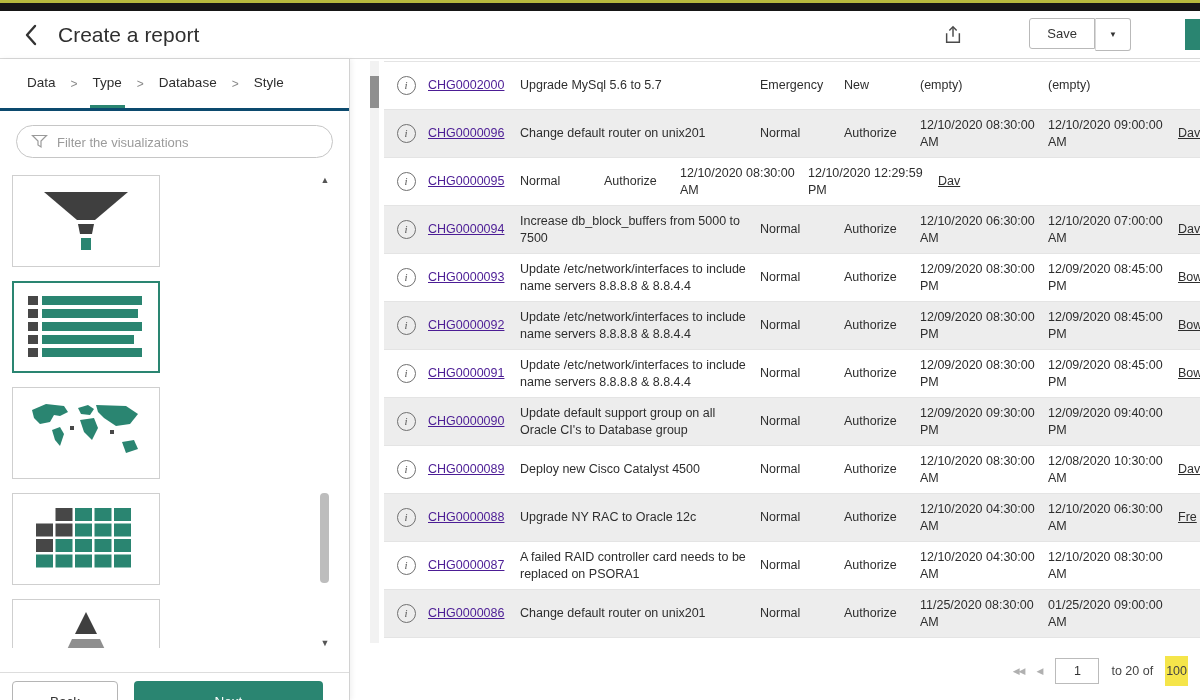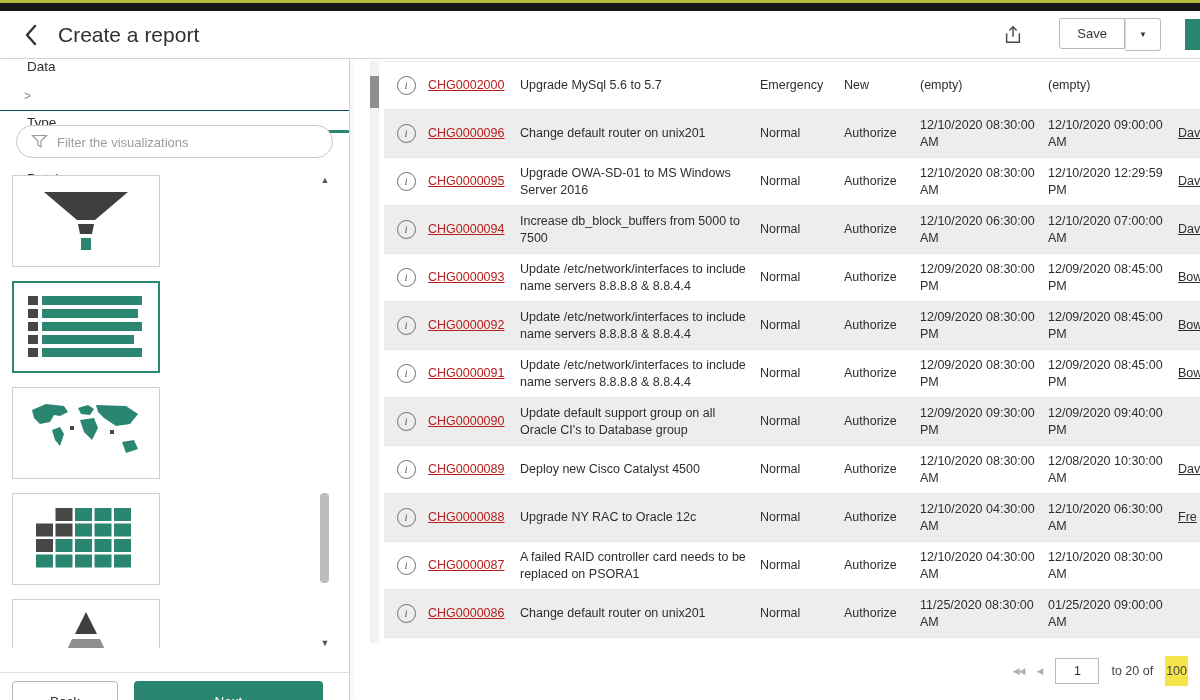--- a/index.html
+++ b/index.html
@@ -8,33 +8,33 @@
     background:#ffffff;font-family:"Liberation Sans",sans-serif;color:#2e2e2e;
   }
   
   .top-stripe{position:absolute;top:0;left:0;width:1200px;height:3px;background:#b7ba3e;}
   .top-black{position:absolute;top:3px;left:0;width:1200px;height:8px;background:#161616;}
   
   .header{position:absolute;top:11px;left:0;width:1200px;height:48px;background:#fff;
     border-bottom:1px solid #d9d9d9;display:flex;align-items:center;padding-left:16px;box-sizing:border-box;}
   .back-btn{width:30px;height:30px;display:flex;align-items:center;justify-content:center;cursor:pointer;background:none;border:none;}
   .page-title{margin-left:12px;font-size:21px;color:#2f2f2f;}
-  .header-right{margin-left:auto;display:flex;align-items:center;}
+  .header-right{margin-left:auto;display:flex;align-items:center;gap:30px;}
   .share-btn{width:32px;height:32px;display:flex;align-items:center;justify-content:center;background:none;border:none;cursor:pointer;margin-right:30px;}
   .save-group{display:flex;}
   .btn-save{height:31px;padding:0 17px;border:1px solid #b9b9b9;background:#fff;border-radius:3px 0 0 3px;
     font-size:13px;color:#333;cursor:pointer;font-family:inherit;}
   .btn-caret{height:31px;width:34px;border:1px solid #b9b9b9;border-left:1px solid #d9d9d9;background:#fff;
     border-radius:0 3px 3px 0;font-size:8px;color:#333;cursor:pointer;display:flex;align-items:center;justify-content:center;}
   .corner-accent{width:15px;height:31px;background:#2a8571;margin-left:24px;}
   
   .left-panel{position:absolute;top:59px;left:0;width:350px;bottom:0;background:#fff;
     border-right:1px solid #d2d2d2;box-shadow:2px 0 5px rgba(0,0,0,.06);box-sizing:border-box;z-index:2;}
   .steps{height:52px;display:flex;align-items:stretch;padding-left:24px;gap:12px;
-    border-bottom:1px solid #0c4a6e;font-size:13.5px;color:#2d2d2d;box-sizing:border-box;flex-direction:column;}
+    border-bottom:3px solid #0c4a6e;font-size:13.5px;color:#2d2d2d;box-sizing:border-box;}
   .tab{display:flex;align-items:center;padding:0 3px;border-bottom:3px solid transparent;cursor:pointer;}
   .tab.active{border-bottom-color:#2a8571;}
   .step-sep{display:flex;align-items:center;color:#8a8a8a;font-size:12px;}
   .filter-wrap{margin:14px 16px;position:relative;}
   .filter-input{width:100%;height:33px;border:1px solid #c6c6c6;border-radius:17px;
     padding:2px 12px 0 40px;font-size:13px;color:#333;box-sizing:border-box;outline:none;font-family:inherit;}
   .filter-input::placeholder{color:#9b9b9b;}
   .filter-icon{position:absolute;left:15px;top:9px;}
   .viz-list{position:absolute;top:116px;left:0;width:350px;height:473px;overflow:hidden;padding-left:12px;box-sizing:border-box;}
   .viz-card{width:148px;height:92px;border:1px solid #cfcfcf;background:#fff;margin-bottom:14px;
@@ -56,21 +56,21 @@
   .tbl-scroll{position:absolute;left:0;top:2px;width:9px;height:582px;background:#f2f2f2;}
   .tbl-thumb{position:absolute;left:0;top:15px;width:9px;height:32px;background:#8f8f8f;cursor:pointer;}
   .rows{margin-left:14px;border-top:1px solid #e4e4e4;margin-top:2px;}
   .trow{display:flex;align-items:center;min-height:48px;border-bottom:1px solid #e4e4e4;
     font-size:12.5px;line-height:1.35;box-sizing:border-box;background:#fff;}
   .trow.alt{background:#ededed;}
   .cell{padding-right:12px;box-sizing:border-box;}
   .c-info{flex:0 0 44px;display:flex;justify-content:center;padding-right:0;}
   .info-icon{width:17px;height:17px;border:1px solid #707070;border-radius:50%;display:flex;align-items:center;
     justify-content:center;font-family:"Liberation Serif",serif;font-style:italic;font-size:11px;color:#555;cursor:pointer;}
-  .c-num{flex:0 0 92px;text-decoration:underline;color:#b91c1c;cursor:pointer;white-space:nowrap;overflow:hidden;}
+  .c-num{flex:0 0 92px;text-decoration:underline;color:#4c1d95;cursor:pointer;white-space:nowrap;overflow:hidden;}
   .c-desc{flex:0 0 240px;}
   .c-pri{flex:0 0 84px;}
   .c-state{flex:0 0 76px;}
   .c-start{flex:0 0 128px;}
   .c-end{flex:0 0 130px;}
   .c-assigned{flex:0 0 90px;text-decoration:underline;color:#2e2e2e;cursor:pointer;white-space:nowrap;overflow:hidden;}
   
   .pagination{position:absolute;right:12px;top:656px;display:flex;align-items:center;gap:12px;font-size:12.5px;color:#444;}
   .pg-icon{color:#b0b0b0;font-size:9px;cursor:pointer;}
   .pg-icon.first{letter-spacing:-1px;}
@@ -236,21 +236,20 @@
     <span class="cell c-start">12/10/2020 08:30:00 AM</span>
     <span class="cell c-end">12/10/2020 09:00:00 AM</span>
     <a class="cell c-assigned">Dav</a>
   </div>
 
   <div class="trow">
     <span class="cell c-info">
           <span class="info-icon">i</span>
         </span>
     <a class="cell c-num">CHG0000095</a>
-    <span class="cell c-desc">Upgrade OWA-SD-01 to MS Windows Server 2016</span>
     <span class="cell c-pri">Normal</span>
     <span class="cell c-state">Authorize</span>
     <span class="cell c-start">12/10/2020 08:30:00 AM</span>
     <span class="cell c-end">12/10/2020 12:29:59 PM</span>
     <a class="cell c-assigned">Dav</a>
   </div>
 
   <div class="trow alt">
     <span class="cell c-info">
           <span class="info-icon">i</span>

